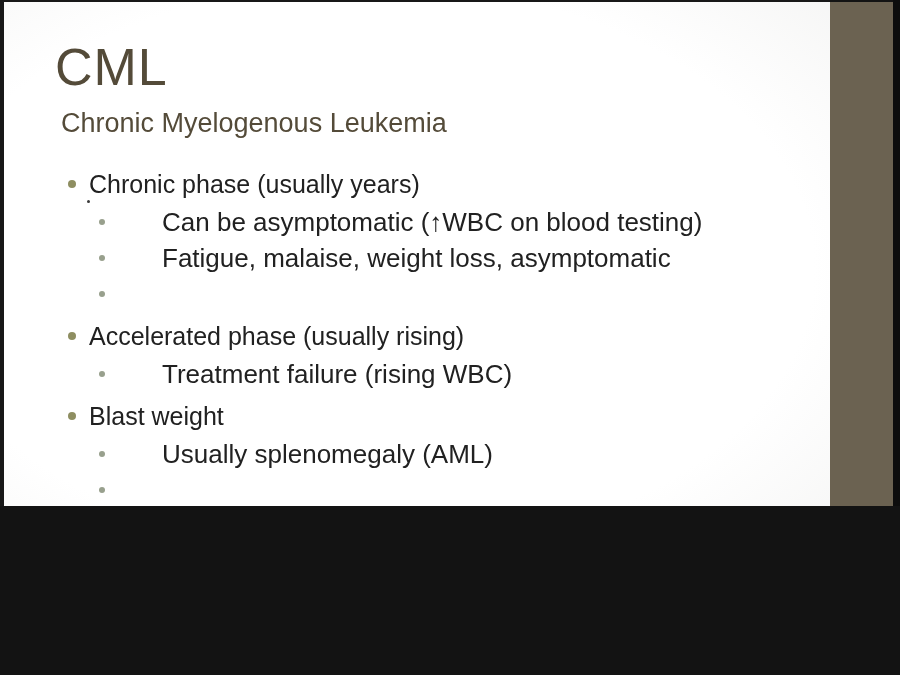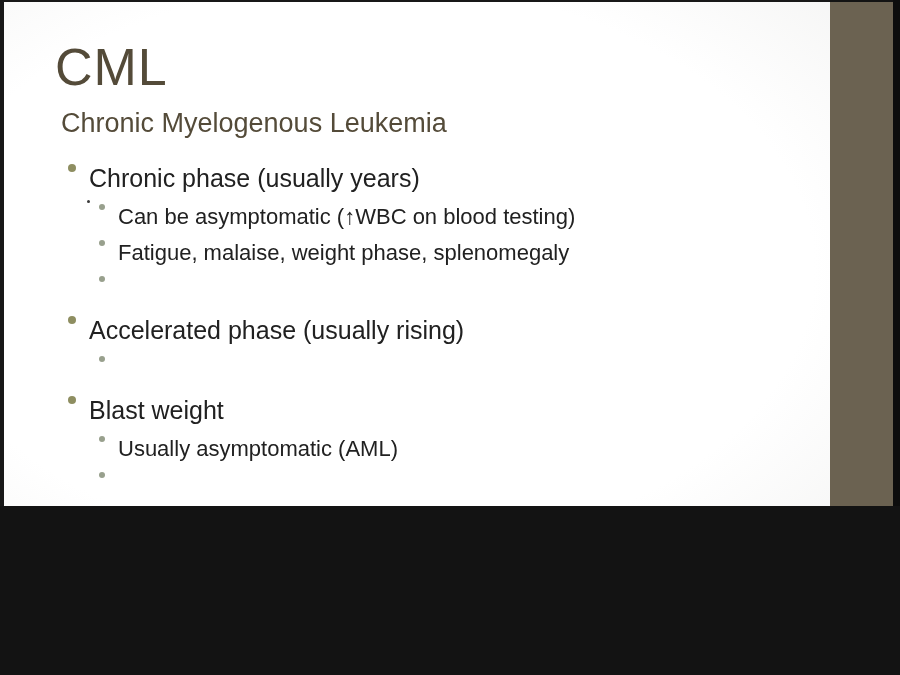--- a/index.html
+++ b/index.html
@@ -46,21 +46,21 @@
     color: var(--title-text, #544b39);
   }
   .bullets {
     position: absolute;
     left: 58px;
     top: 162px;
     right: 30px;
   }
   .bullet-item {
     display: flex;
-    align-items: flex-start;
+    align-items: center;
     color: var(--body-text, #212121);
   }
   .bullet-item .dot {
     flex: 0 0 auto;
     border-radius: 50%;
   }
   .bullet-item.l1 {
     height: 40px;
     font-size: 25px;
   }
@@ -69,21 +69,22 @@
     margin-top: 4px;
   }
   .bullet-item.l1 .dot {
     width: 8px;
     height: 8px;
     margin: 0 13px 0 6px;
     background: var(--bullet-l1, #8e8e61);
   }
   .bullet-item.l2 {
     height: 36px;
-    font-size: 22px;
+    font-size: 26px;
+    gap: 44px;
   }
   .bullet-item.l2 .dot {
     width: 6px;
     height: 6px;
     margin: 0 13px 0 37px;
     background: var(--bullet-l2, #98a08d);
   }
   .stray-dot {
     position: absolute;
     left: 83px;
@@ -152,45 +153,46 @@
     <span class="btext">Chronic phase (usually years)</span>
   </div>
 
   <div class="bullet-item l2">
     <span class="dot"></span>
     <span class="btext">Can be asymptomatic (↑WBC on blood testing)</span>
   </div>
 
   <div class="bullet-item l2">
     <span class="dot"></span>
-    <span class="btext">Fatigue, malaise, weight phase, splenomegaly</span>
+    <span class="btext">Fatigue, malaise, weight loss, asymptomatic</span>
   </div>
 
   <div class="bullet-item l2">
     <span class="dot"></span>
   </div>
 
   <div class="bullet-item l1">
     <span class="dot"></span>
     <span class="btext">Accelerated phase (usually rising)</span>
   </div>
 
   <div class="bullet-item l2">
     <span class="dot"></span>
+    <span class="btext">Treatment failure (rising WBC)</span>
   </div>
 
   <div class="bullet-item l1">
     <span class="dot"></span>
     <span class="btext">Blast weight</span>
   </div>
 
 
   <div class="bullet-item l2">
     <span class="dot"></span>
-    <span class="btext">Usually asymptomatic (AML)</span>
+    <span class="btext">Usually splenomegaly (AML)</span>
   </div>
 
   <div class="bullet-item l2">
     <span class="dot"></span>
   </div>
 </div>
 
     <div class="stray-dot"></div>
   </div>
 

